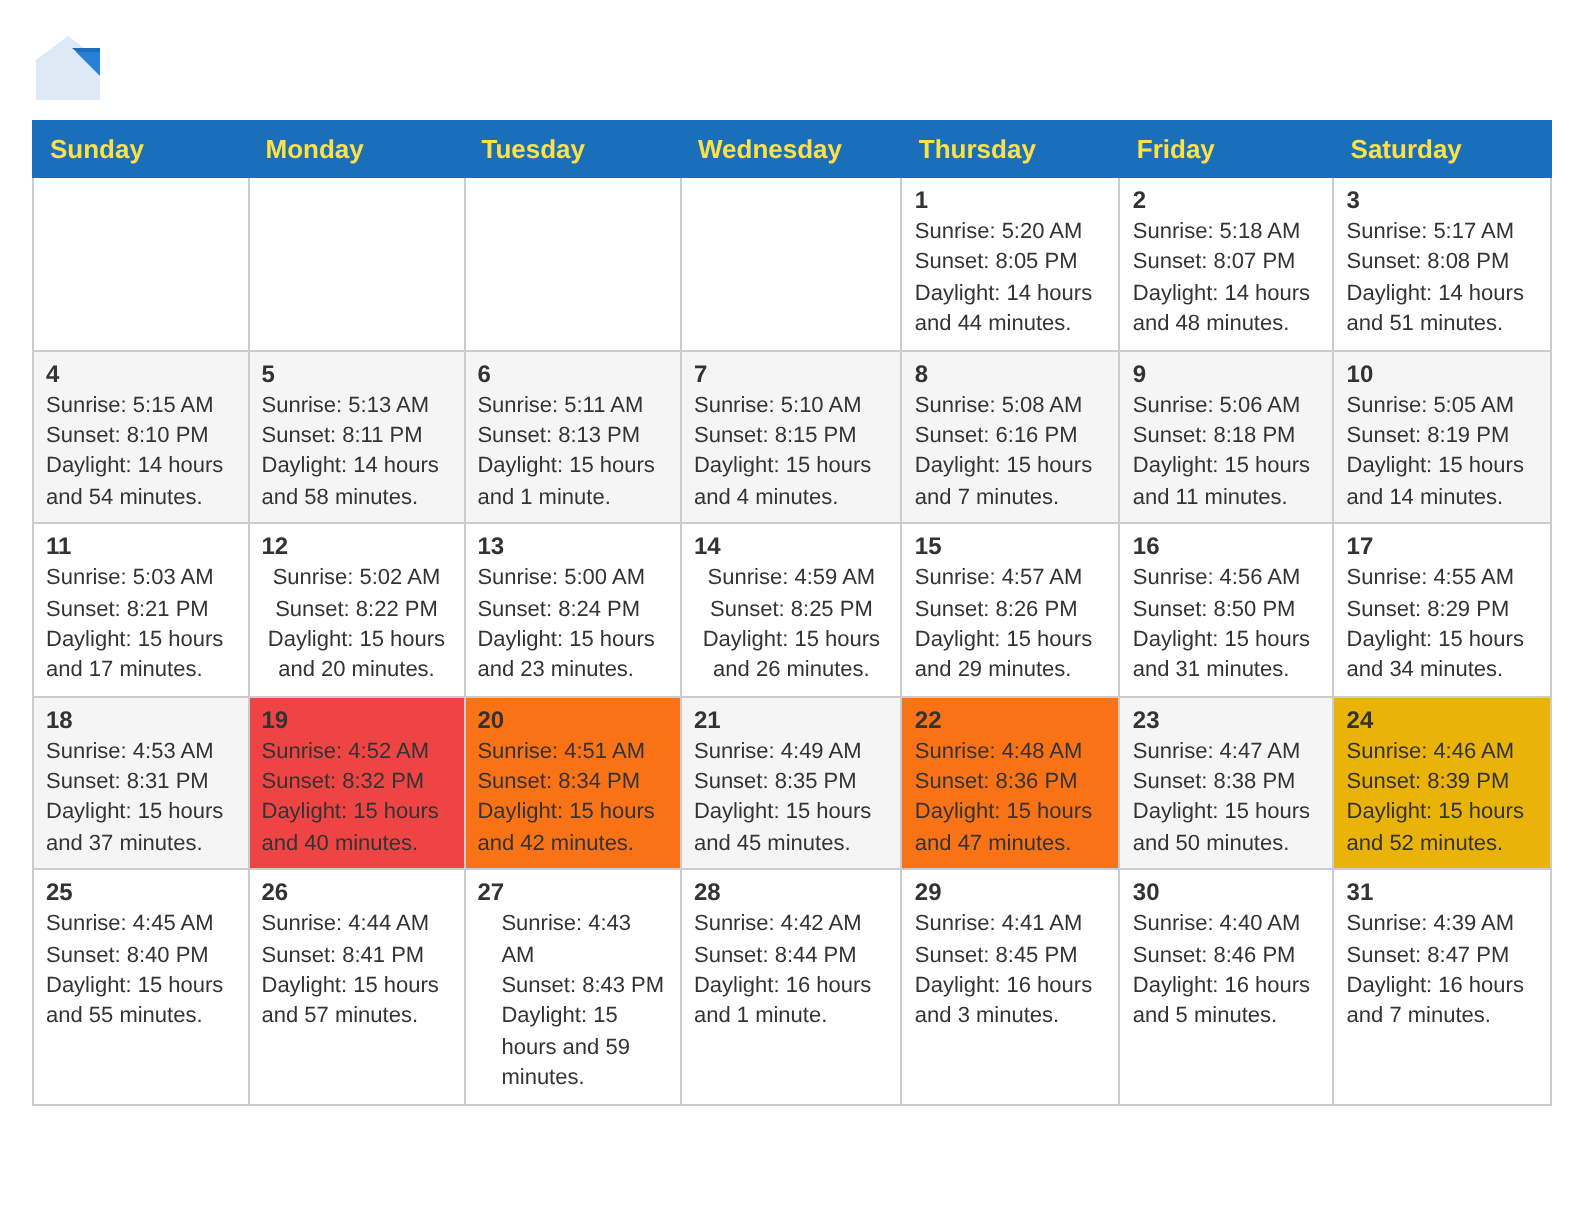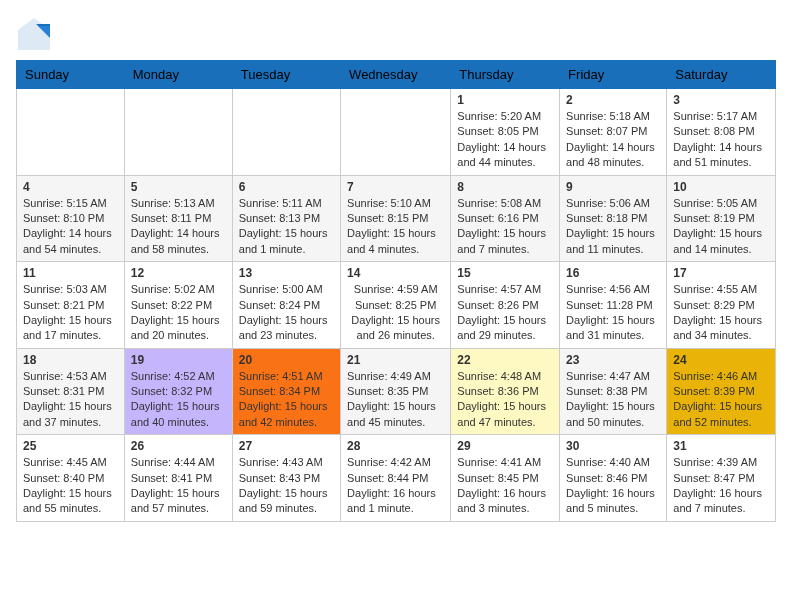--- a/index.html
+++ b/index.html
@@ -47,25 +47,25 @@
       font-size: 15px;
       color: #555;
     }
     .calendar {
       width: 100%;
       border-collapse: collapse;
       border: 1px solid #ccc;
     }
     .calendar th {
       background-color: #1a6fba;
-      color: #000000;
+      color: #fde047;
       text-align: left;
       padding: 6px 8px;
       font-size: 13px;
-      font-weight: normal;
+      font-weight: bold;
       border: 1px solid #1a6fba;
     }
     .calendar td {
       vertical-align: top;
       padding: 4px 6px;
       border: 1px solid #ccc;
       width: 113px;
       min-height: 80px;
       background: #fff;
       font-size: 11px;
@@ -193,21 +193,21 @@
       </tr>
       <tr>
         <td>
           <span class="day-number">11</span>
           <div class="day-info" style="white-space: pre-line;">Sunrise: 5:03 AM
 Sunset: 8:21 PM
 Daylight: 15 hours and 17 minutes.</div>
         </td>
         <td>
           <span class="day-number">12</span>
-          <div class="day-info" style="white-space: pre-line;">Sunrise: 5:02 AM
+          <div class="day-info" style="white-space: pre-line; text-align: center;">Sunrise: 5:02 AM
 Sunset: 8:22 PM
 Daylight: 15 hours and 20 minutes.</div>
         </td>
         <td>
           <span class="day-number">13</span>
           <div class="day-info" style="white-space: pre-line;">Sunrise: 5:00 AM
 Sunset: 8:24 PM
 Daylight: 15 hours and 23 minutes.</div>
         </td>
         <td>
@@ -218,56 +218,56 @@
         </td>
         <td>
           <span class="day-number">15</span>
           <div class="day-info" style="white-space: pre-line;">Sunrise: 4:57 AM
 Sunset: 8:26 PM
 Daylight: 15 hours and 29 minutes.</div>
         </td>
         <td>
           <span class="day-number">16</span>
           <div class="day-info" style="white-space: pre-line;">Sunrise: 4:56 AM
-Sunset: 11:28 PM
+Sunset: 8:50 PM
 Daylight: 15 hours and 31 minutes.</div>
         </td>
         <td>
           <span class="day-number">17</span>
           <div class="day-info" style="white-space: pre-line;">Sunrise: 4:55 AM
 Sunset: 8:29 PM
 Daylight: 15 hours and 34 minutes.</div>
         </td>
       </tr>
       <tr>
         <td style="background: rgb(245, 245, 245);">
           <span class="day-number">18</span>
           <div class="day-info" style="white-space: pre-line;">Sunrise: 4:53 AM
 Sunset: 8:31 PM
 Daylight: 15 hours and 37 minutes.</div>
         </td>
-        <td style="background: #c4b5fd;">
+        <td style="background: #ef4444;">
           <span class="day-number">19</span>
           <div class="day-info" style="white-space: pre-line;">Sunrise: 4:52 AM
 Sunset: 8:32 PM
 Daylight: 15 hours and 40 minutes.</div>
         </td>
         <td style="background: #f97316;">
           <span class="day-number">20</span>
           <div class="day-info" style="white-space: pre-line;">Sunrise: 4:51 AM
 Sunset: 8:34 PM
 Daylight: 15 hours and 42 minutes.</div>
         </td>
         <td style="background: rgb(245, 245, 245);">
           <span class="day-number">21</span>
           <div class="day-info" style="white-space: pre-line;">Sunrise: 4:49 AM
 Sunset: 8:35 PM
 Daylight: 15 hours and 45 minutes.</div>
         </td>
-        <td style="background: #fef9c3;">
+        <td style="background: #f97316;">
           <span class="day-number">22</span>
           <div class="day-info" style="white-space: pre-line;">Sunrise: 4:48 AM
 Sunset: 8:36 PM
 Daylight: 15 hours and 47 minutes.</div>
         </td>
         <td style="background: rgb(245, 245, 245);">
           <span class="day-number">23</span>
           <div class="day-info" style="white-space: pre-line;">Sunrise: 4:47 AM
 Sunset: 8:38 PM
 Daylight: 15 hours and 50 minutes.</div>
@@ -287,21 +287,21 @@
 Daylight: 15 hours and 55 minutes.</div>
         </td>
         <td>
           <span class="day-number">26</span>
           <div class="day-info" style="white-space: pre-line;">Sunrise: 4:44 AM
 Sunset: 8:41 PM
 Daylight: 15 hours and 57 minutes.</div>
         </td>
         <td>
           <span class="day-number">27</span>
-          <div class="day-info" style="white-space: pre-line;">Sunrise: 4:43 AM
+          <div class="day-info" style="white-space: pre-line; margin-left: 12px;">Sunrise: 4:43 AM
 Sunset: 8:43 PM
 Daylight: 15 hours and 59 minutes.</div>
         </td>
         <td>
           <span class="day-number">28</span>
           <div class="day-info" style="white-space: pre-line;">Sunrise: 4:42 AM
 Sunset: 8:44 PM
 Daylight: 16 hours and 1 minute.</div>
         </td>
         <td>

